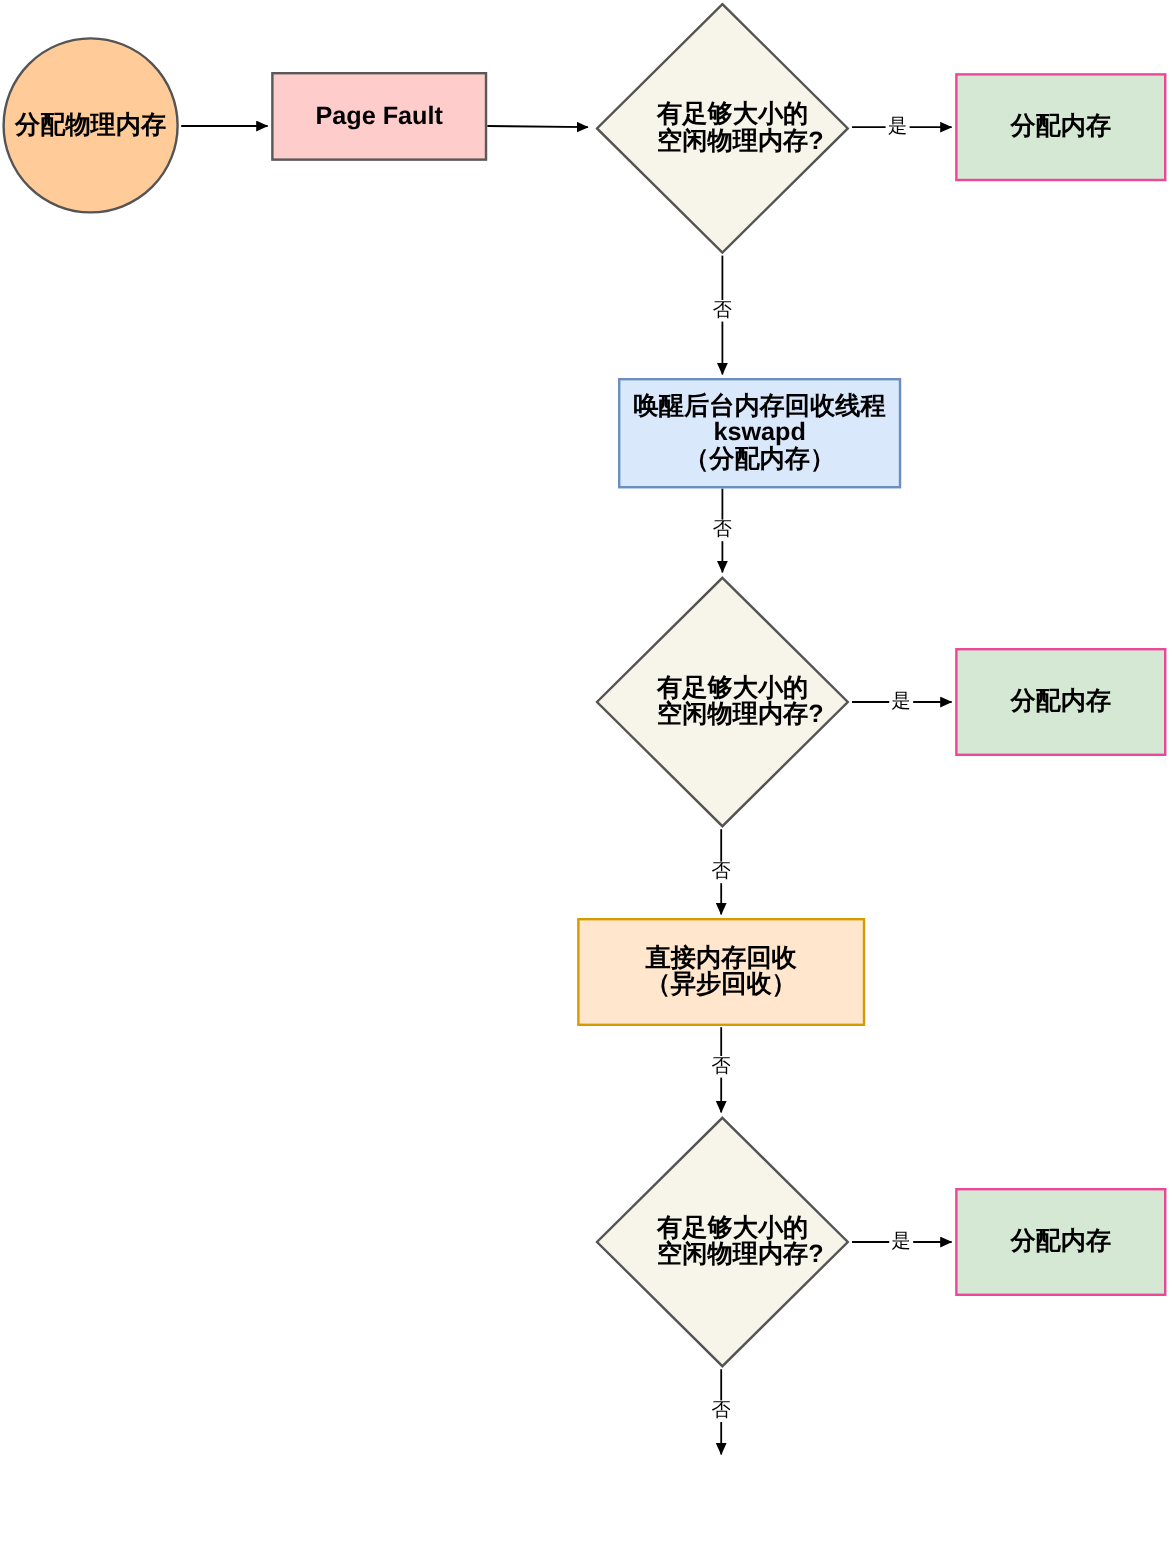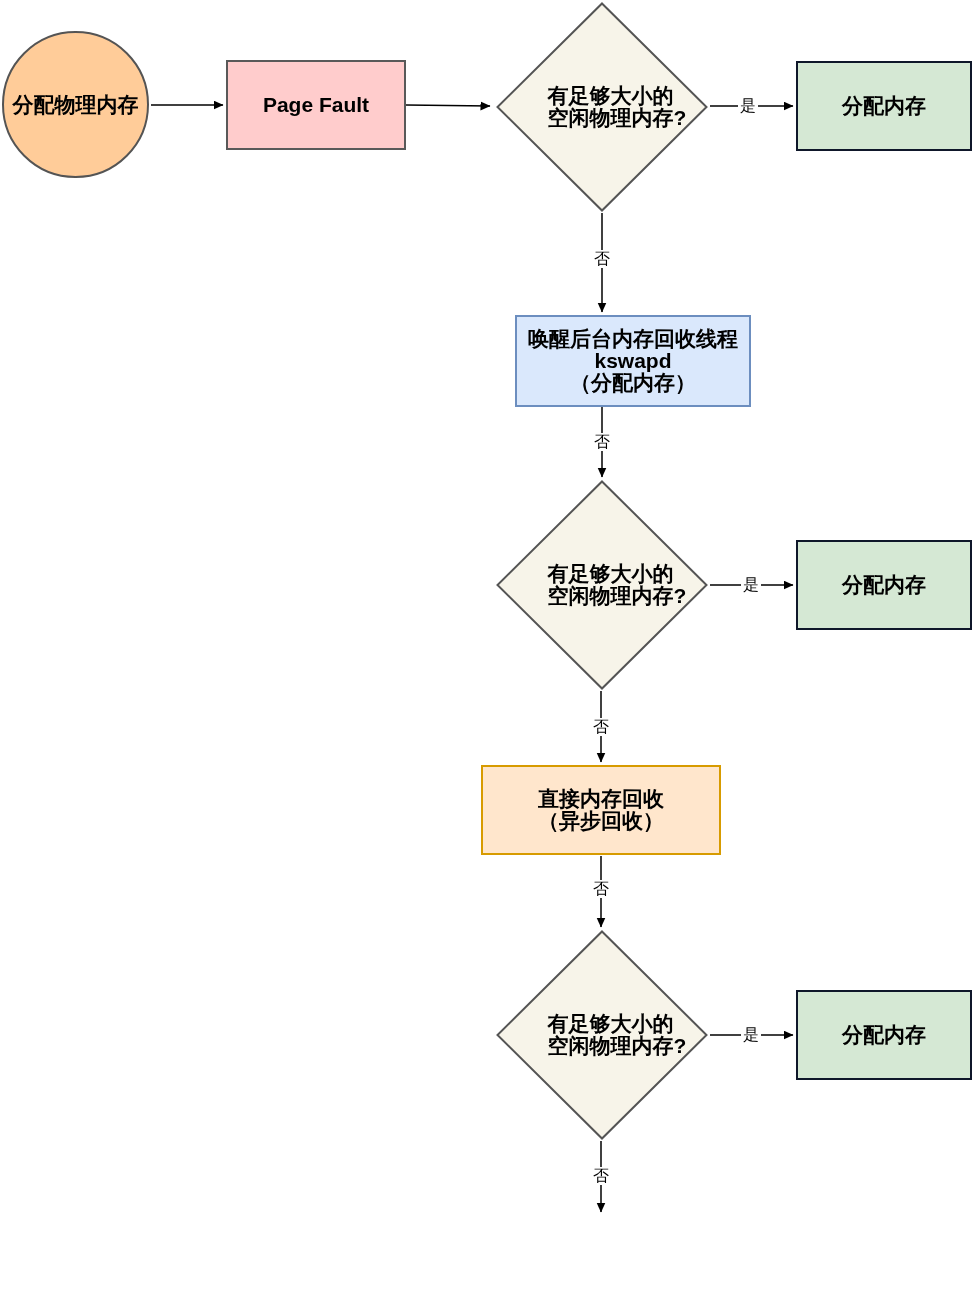--- a/index.html
+++ b/index.html
@@ -14,21 +14,21 @@
   .node{
     position:absolute;display:flex;flex-direction:column;
     align-items:center;justify-content:center;text-align:left;
     font-size:21px;line-height:22px;box-sizing:border-box;font-weight:bold;
   }
   .ellipse{
     border-radius:50%;
     background:#ffcc99;border:2px solid #545454;
   }
   .rect-pink{background:#ffcccc;border:2px solid #595959;}
-  .rect-green{background:#d5e8d4;border:2px solid #0f172a;}
+  .rect-green{background:#d5e8d4;border:2px solid #ec4899;}
   .rect-blue{background:#dae8fc;border:2px solid #6c8ebf;margin-left:30px;}
   .rect-orange{background:#ffe6cc;border:2px solid #d79b00;}
   .rect-red{background:#ffcccc;border:2px solid #b85450;}
   .diamond{background:transparent;border:none;}
   .diamond > svg{position:absolute;left:0;top:0;width:100%;height:100%;}
   .diamond-shape{fill:#f7f4e9;stroke:#545454;stroke-width:2;}
   .diamond .node-text{position:relative;z-index:1;margin-left:30px;}
   .edge-label{
     position:absolute;transform:translate(-50%,-50%);
     background:#ffffff;padding:0 2px;font-size:16px;line-height:18px;
@@ -55,21 +55,21 @@
       <line x1="601" y1="691" x2="601" y2="762" class="edge" marker-end="url(#arrowhead)"></line>
       <line x1="601" y1="856" x2="601" y2="927" class="edge" marker-end="url(#arrowhead)"></line>
       <line x1="710" y1="1035" x2="793" y2="1035" class="edge" marker-end="url(#arrowhead)"></line>
       <line x1="601" y1="1141" x2="601" y2="1212" class="edge" marker-end="url(#arrowhead)"></line>
     </svg>
 
   <div class="node ellipse" style="left:2px;top:31px;width:147px;height:147px;">
     <div class="node-text">分配物理内存</div>
   </div>
 
-  <div class="node rect-pink" style="left:226px;top:60px;width:180px;height:90px;">
+  <div class="node rect-pink" style="left:226px;top:60px;width:180px;height:74px;">
     <div class="node-text">Page Fault</div>
   </div>
 
   <div class="node diamond" style="left:496px;top:2px;width:212px;height:210px;">
     <svg viewBox="0 0 212 210" xmlns="http://www.w3.org/2000/svg">
       <polygon class="diamond-shape" points="106,1.5 210.5,105 106,208.5 1.5,105"></polygon>
     </svg>
     <div class="node-text">
       <div>有足够大小的</div>
       <div>空闲物理内存?</div>

